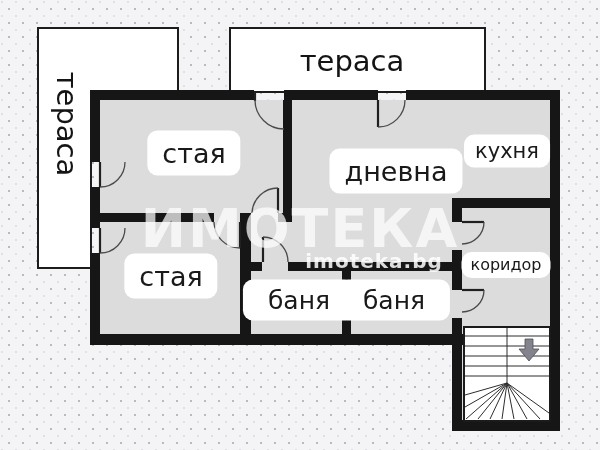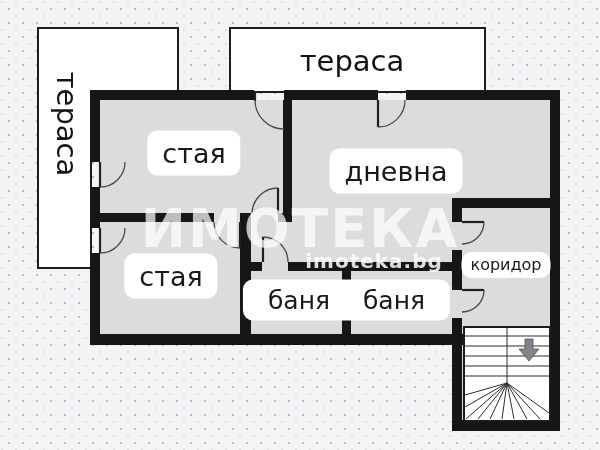--- a/index.html
+++ b/index.html
@@ -132,20 +132,21 @@
       </g>
       <path d="M 525,339 h 8 v 10 h 6 l -10,12 -10,-12 h 6 z" fill="#83838d" stroke="#4f4f57" stroke-width="0.8"></path>
     </g>
   </svg>
 
   <div class="watermark brand">ИМОТЕКА</div>
   <div class="watermark site">imoteka.bg</div>
 
   <div class="pill lbl-room" style="left:194px;top:153px;">стая</div>
   <div class="pill lbl-room" style="left:396px;top:171px;">дневна</div>
+  <div class="pill lbl-kitchen" style="left:507px;top:151px;">кухня</div>
   <div class="pill lbl-room" style="left:171px;top:276px;">стая</div>
   <div class="pill lbl-bath" style="left:299px;top:300px;">баня</div>
   <div class="pill lbl-bath" style="left:394px;top:300px;">баня</div>
   <div class="pill lbl-corridor" style="left:506px;top:265px;">коридор</div>
 
   <div class="terr-label" style="left:352px;top:61px;">тераса</div>
   <div class="terr-label vertical" style="left:66px;top:124px;">тераса</div>
 
 </div>
 

